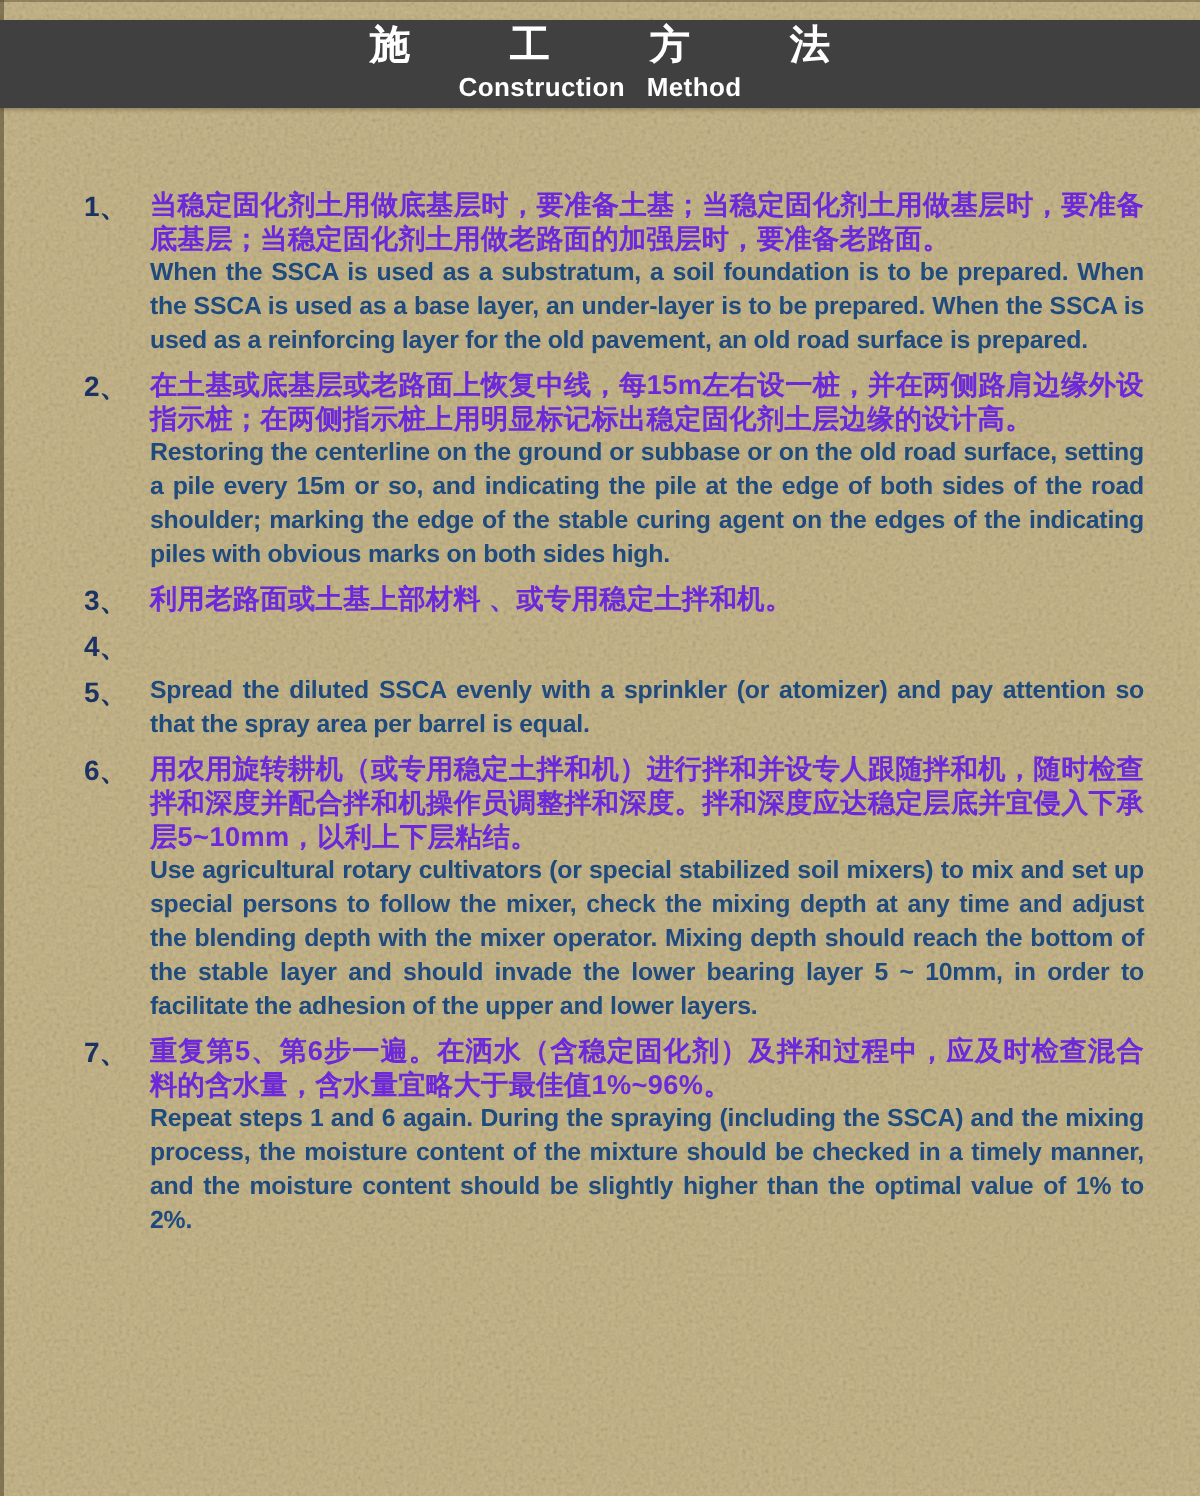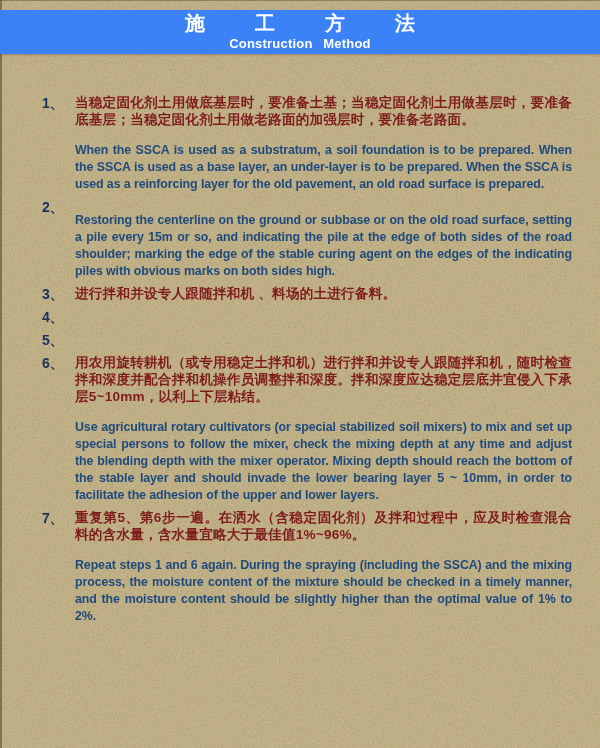--- a/index.html
+++ b/index.html
@@ -30,21 +30,21 @@
   }
   .edge-top {
     position: absolute; left: 0; top: 0; right: 0;
     height: 1px; background: #55492e; opacity: .45;
   }
 
   .banner {
     position: absolute;
     top: 10px; left: 0; right: 0;
     height: 44px;
-    background: #3b82f6;
+    background: #404040;
     color: #ffffff;
     display: flex;
     flex-direction: column;
     justify-content: center;
     text-align: center;
     box-shadow: 0 1px 2px rgba(60,50,20,.35);
   }
   .title-zh {
     font-size: 20px;
     font-weight: bold;
@@ -77,33 +77,32 @@
     font-size: 14px;
     font-weight: bold;
     color: #1c3263;
     line-height: 17px;
     padding-top: 1px;
   }
   .step .texts { flex: 1; min-width: 0; }
   .step .zh {
     font-size: 13.6px;
     font-weight: bold;
-    color: #7f1d1d;
+    color: #6d28d9;
     line-height: 17px;
     text-align: justify;
     letter-spacing: .2px;
   }
   .step .en {
     font-size: 12.4px;
     font-weight: bold;
     color: #1f4a7d;
     line-height: 17px;
     text-align: justify;
     letter-spacing: -.1px;
-    margin-top: 14px;
   }
 </style>
 </head>
 <body>
 
 <div class="page">
 
   <svg class="texture" aria-hidden="true" xmlns="http://www.w3.org/2000/svg" width="600" height="748">
     <filter id="grain">
       <feTurbulence type="fractalNoise" baseFrequency="0.52" numOctaves="3" seed="11" stitchTiles="stitch"></feTurbulence>
@@ -126,40 +125,42 @@
       <span class="num">1、</span>
       <div class="texts">
         <p class="zh">当稳定固化剂土用做底基层时，要准备土基；当稳定固化剂土用做基层时，要准备底基层；当稳定固化剂土用做老路面的加强层时，要准备老路面。</p>
         <p class="en">When the SSCA is used as a substratum, a soil foundation is to be prepared. When the SSCA is used as a base layer, an under-layer is to be prepared. When the SSCA is used as a reinforcing layer for the old pavement, an old road surface is prepared.</p>
       </div>
     </li>
 
     <li class="step">
       <span class="num">2、</span>
       <div class="texts">
+        <p class="zh">在土基或底基层或老路面上恢复中线，每15m左右设一桩，并在两侧路肩边缘外设指示桩；在两侧指示桩上用明显标记标出稳定固化剂土层边缘的设计高。</p>
         <p class="en">Restoring the centerline on the ground or subbase or on the old road surface, setting a pile every 15m or so, and indicating the pile at the edge of both sides of the road shoulder; marking the edge of the stable curing agent on the edges of the indicating piles with obvious marks on both sides high.</p>
       </div>
     </li>
 
     <li class="step">
       <span class="num">3、</span>
       <div class="texts">
-        <p class="zh">进行拌和并设专人跟随拌和机 、料场的土进行备料。</p>
+        <p class="zh">利用老路面或土基上部材料 、或专用稳定土拌和机。</p>
       </div>
     </li>
 
     <li class="step">
       <span class="num">4、</span>
       <div class="texts">
       </div>
     </li>
 
     <li class="step">
       <span class="num">5、</span>
       <div class="texts">
+        <p class="en">Spread the diluted SSCA evenly with a sprinkler (or atomizer) and pay attention so that the spray area per barrel is equal.</p>
       </div>
     </li>
 
     <li class="step">
       <span class="num">6、</span>
       <div class="texts">
         <p class="zh">用农用旋转耕机（或专用稳定土拌和机）进行拌和并设专人跟随拌和机，随时检查拌和深度并配合拌和机操作员调整拌和深度。拌和深度应达稳定层底并宜侵入下承层5~10mm，以利上下层粘结。</p>
         <p class="en">Use agricultural rotary cultivators (or special stabilized soil mixers) to mix and set up special persons to follow the mixer, check the mixing depth at any time and adjust the blending depth with the mixer operator. Mixing depth should reach the bottom of the stable layer and should invade the lower bearing layer 5 ~ 10mm, in order to facilitate the adhesion of the upper and lower layers.</p>
       </div>
     </li>

